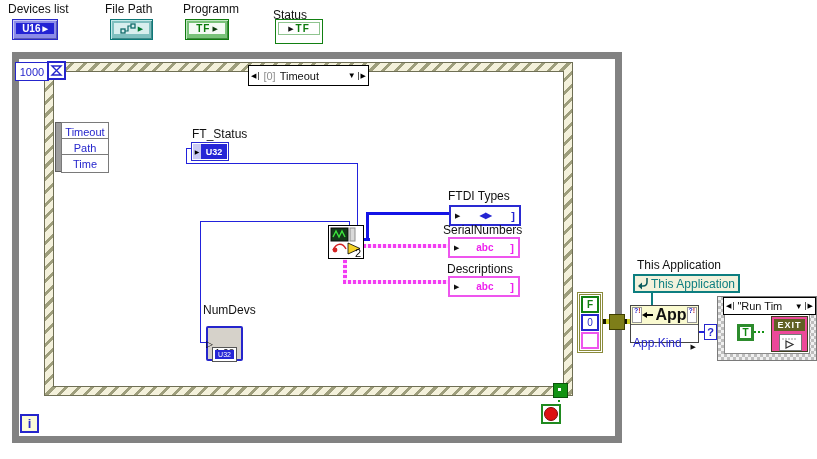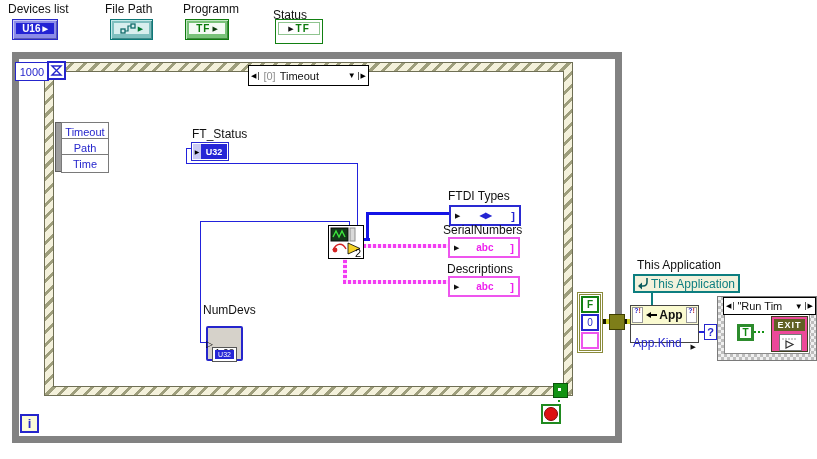--- a/index.html
+++ b/index.html
@@ -230,21 +230,21 @@
   </div>
 
   <div class="abs" style="left:630px;top:305px;width:69px;height:38px;border:1px solid #444;background:#fff;z-index:6">
     <div style="height:18px;background:#FAFAD0;border-bottom:1px solid #666;display:flex;align-items:center;justify-content:space-between;padding:0 1px">
       <span style="width:9px;height:14px;background:#fff;border:1px solid #999;font-size:7px;font-weight:bold;line-height:6px;text-align:center"><span style="color:#2525CC">?</span><span style="color:#C03030">!</span></span>
       <span style="display:flex;align-items:center;gap:2px">
         <svg width="11" height="8">
           <polygon points="0,4 5,1 5,7" fill="#000"></polygon>
             <rect x="5" y="3" width="6" height="2" fill="#000"></rect>
         </svg>
-        <span style="font-weight:bold;font-size:12px">App</span>
+        <span style="font-weight:bold;font-size:16px">App</span>
       </span>
       <span style="width:9px;height:14px;background:#fff;border:1px solid #999;font-size:7px;font-weight:bold;line-height:6px;text-align:center"><span style="color:#2525CC">?</span><span style="color:#C03030">!</span></span>
     </div>
     <div style="height:17px;display:flex;align-items:flex-end;padding:8px 2px">
       <span style="flex:1;color:#2525CC;font-size:12px">App.Kind</span>
       <span class="tick">▶</span>
     </div>
   </div>
 
   <div class="abs casestruct" style="left:717px;top:296px;width:100px;height:65px">

